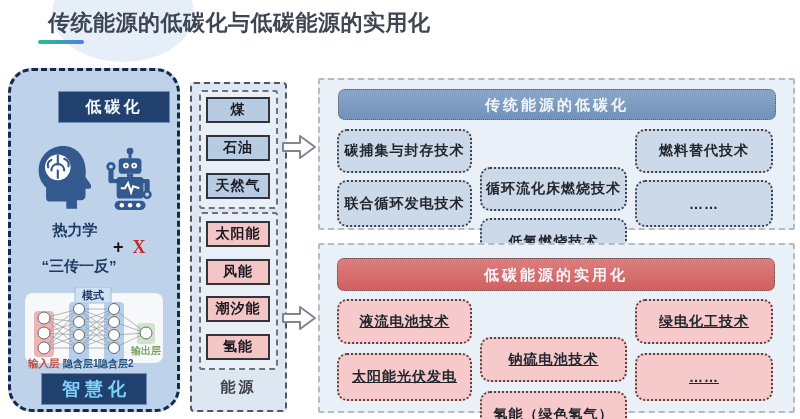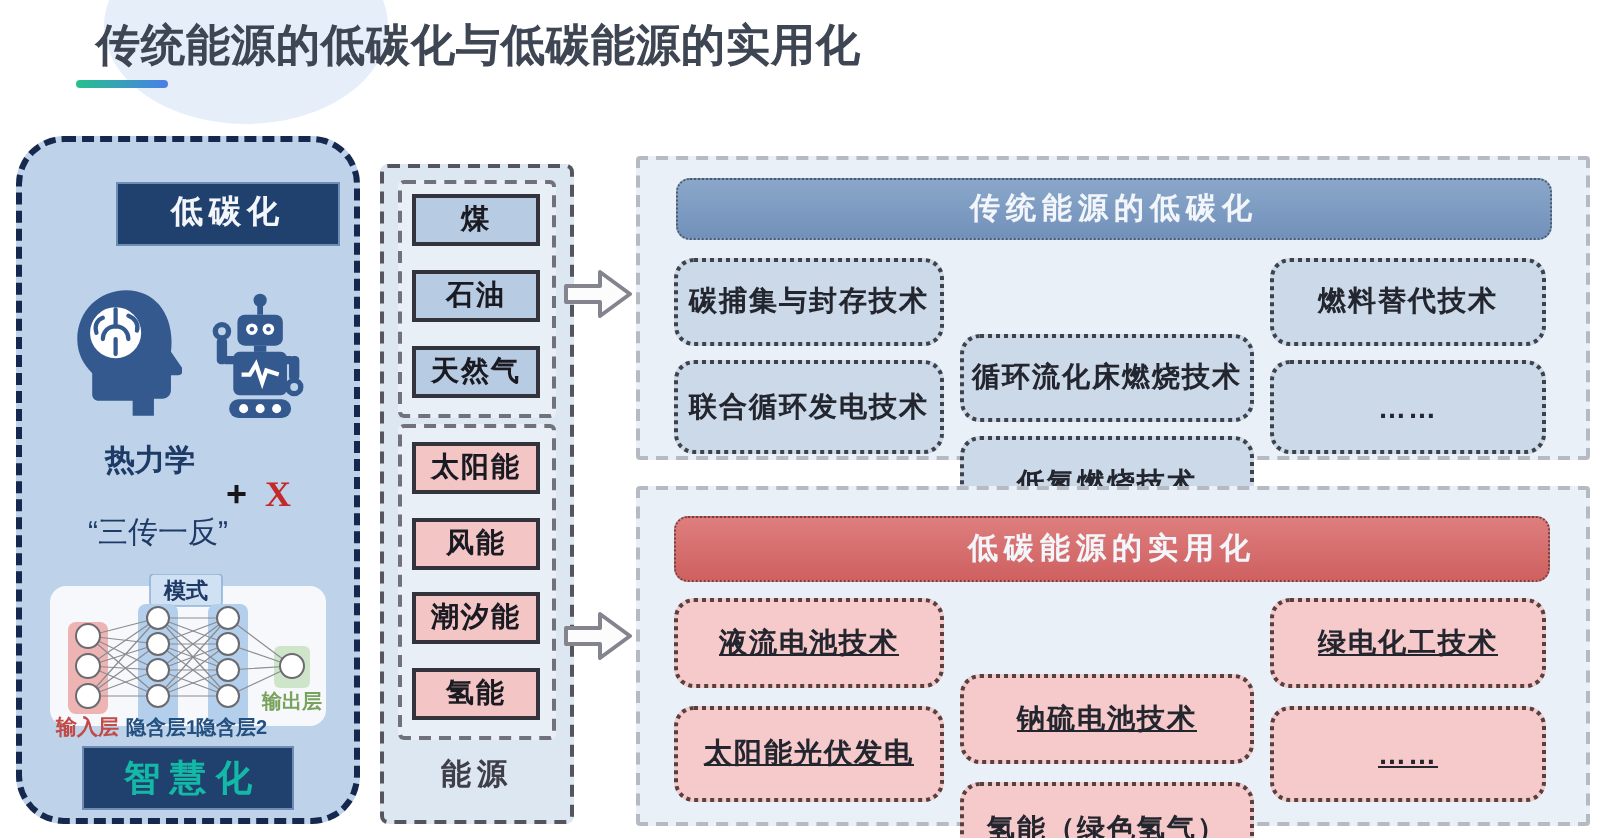--- a/index.html
+++ b/index.html
@@ -31,24 +31,24 @@
   .lp-header { left:27px; top:20px; width:112px; height:32px; line-height:30px;
     font-size:16px; letter-spacing:3px; font-weight:bold;margin-left:20px; }
   .lp-icons { left:0; top:62px; width:100%; height:82px; display:flex;
     justify-content:center; align-items:flex-end; gap:8px; }
   .lp-thermo { left:0; top:150px; width:100%; text-align:center; padding-right:38px;
     font-size:15px; font-weight:bold; color:#1e3a66; }
   .lp-plusx { left:102px; top:166px; font-size:18px; font-weight:bold; }
   .lp-plusx .plus { color:#15151a; }
   .lp-plusx .xvar { color:#c42a2a; font-family:"Liberation Serif", serif; margin-left:9px; }
   .lp-sanchuan { left:0; top:186px; width:100%; text-align:center; padding-right:30px;
-    font-size:15px; font-weight:normal; color:#1e3a66; }
+    font-size:15px; font-weight:bold; color:#1e3a66; }
   .lp-nn { left:14px; top:216px; width:138px; height:82px; }
   .lp-footer { left:30px; top:302px; width:106px; height:32px; line-height:30px;
-    font-size:18px; letter-spacing:5px; text-indent:5px; color:#14b8a6; font-weight:bold; }
+    font-size:18px; letter-spacing:5px; text-indent:5px; color:#7dd3fc; font-weight:bold; }
 
   
   .mid-col { left:190px; top:82px; width:97px; height:330px;
     background:#dde7f2; border:2px dashed #55555f; border-radius:4px; z-index:1; }
   .mid-group { position:absolute; left:7px; width:79px;
     border:2px dashed #71717b; border-radius:3px; background:#e9eff7; }
   .mid-group1 { top:6px; height:119px; }
   .mid-group2 { top:128px; height:158px; }
   .mid-box { position:absolute; left:5px; width:64px; height:26px;
     border:2px solid #33333b; display:flex; align-items:center; justify-content:center;

